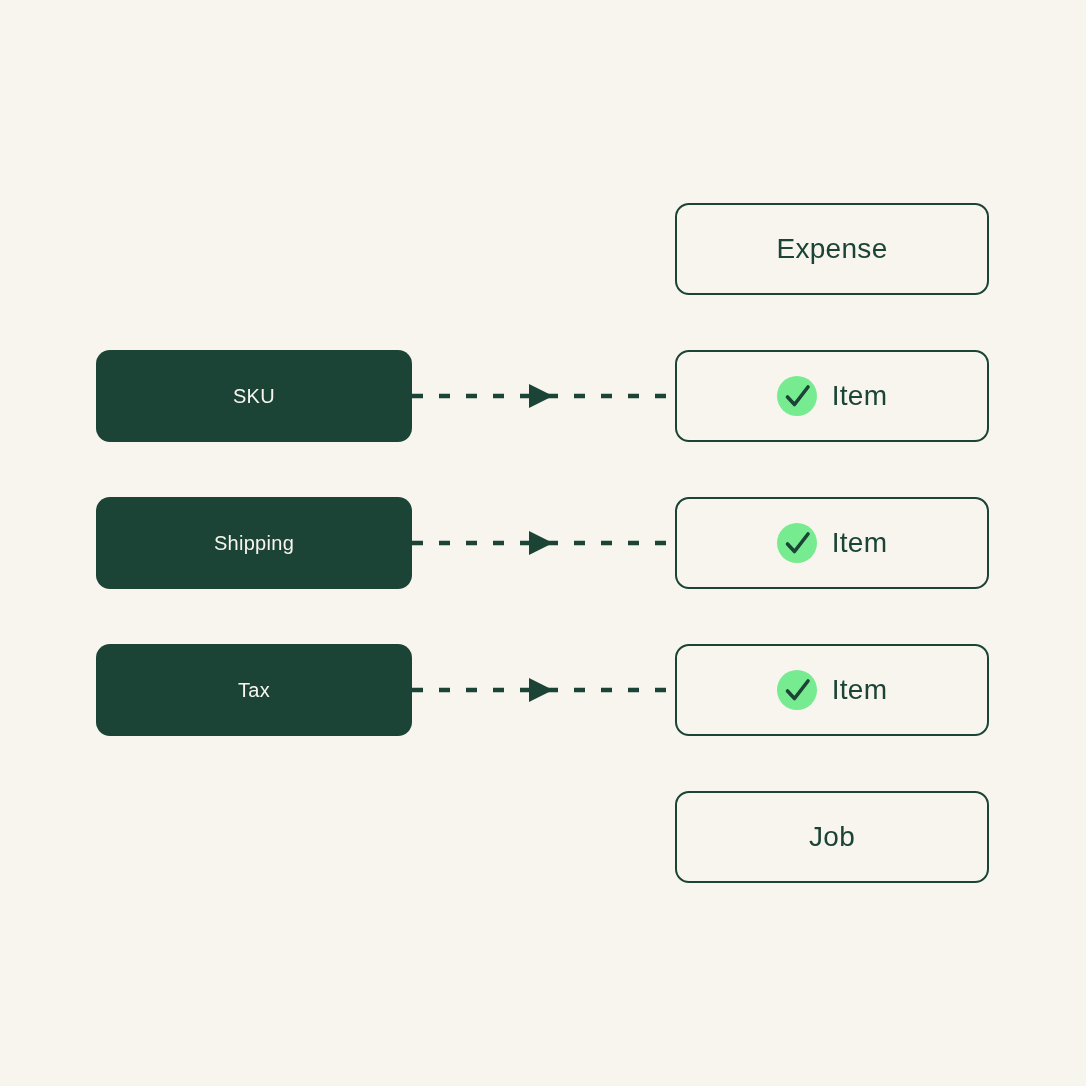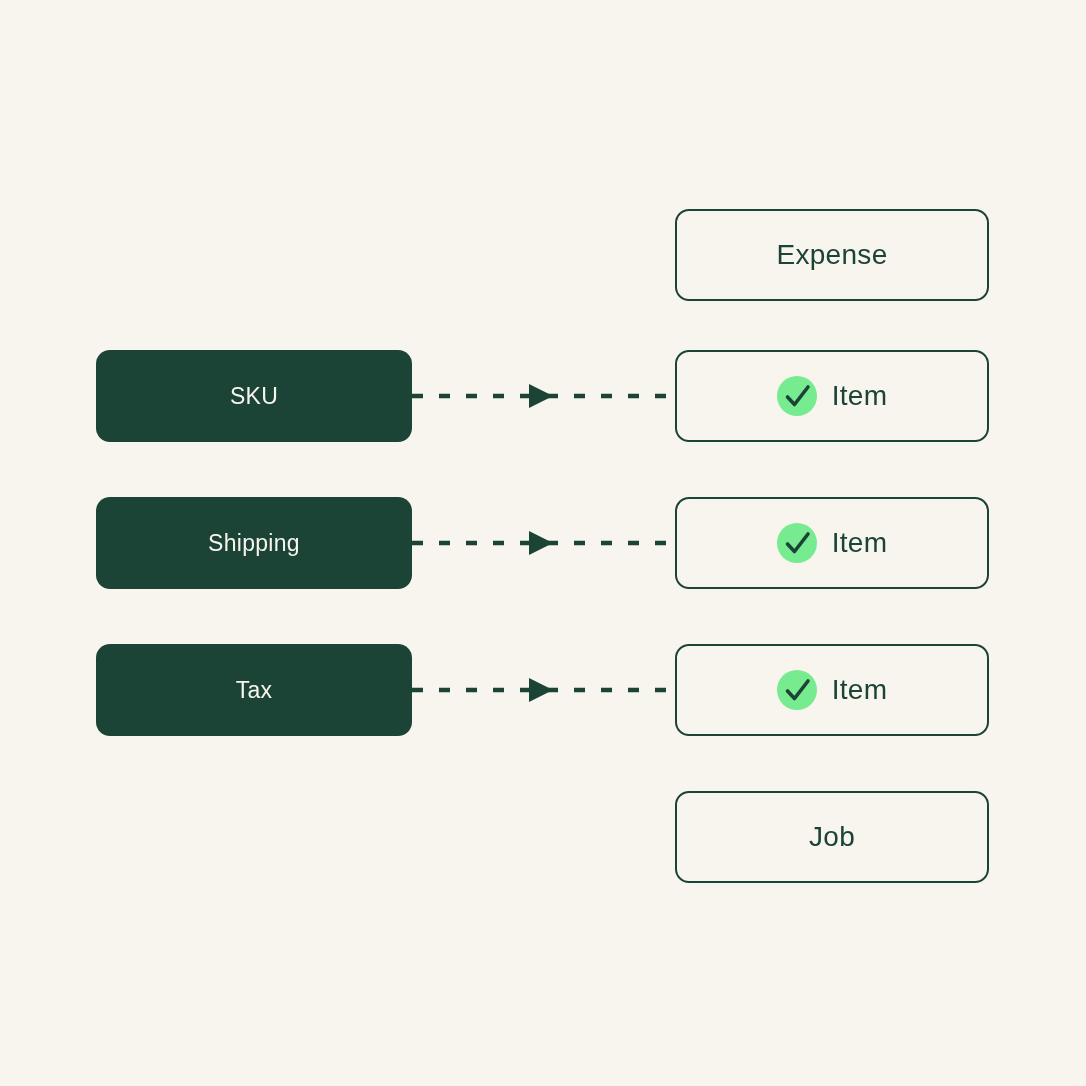--- a/index.html
+++ b/index.html
@@ -17,38 +17,38 @@
     background: var(--background);
     font-family: "Liberation Sans", sans-serif;
     overflow: hidden;
   }
   .row {
     position: absolute;
     left: 0;
     width: 100%;
     height: 92px;
   }
-  .row-0 { top: 209px; }
+  .row-0 { top: 203px; }
   .row-1 { top: 350px; }
   .row-2 { top: 497px; padding-left: 44px; }
   .row-3 { top: 644px; text-decoration: underline; }
   .row-4 { top: 791px; }
   .box-left {
     position: absolute;
     left: 96px;
     top: 0;
     width: 316px;
     height: 100%;
     background: var(--dark-green);
     border-radius: 14px;
     display: flex;
     align-items: center;
     justify-content: center;
     color: var(--box-text-light);
-    font-size: 23px;
+    font-size: 20px;
     letter-spacing: 0.3px;
   }
   .box-right {
     position: absolute;
     left: 675px;
     top: 0;
     width: 314px;
     height: 100%;
     border: 2px solid var(--dark-green);
     border-radius: 14px;

